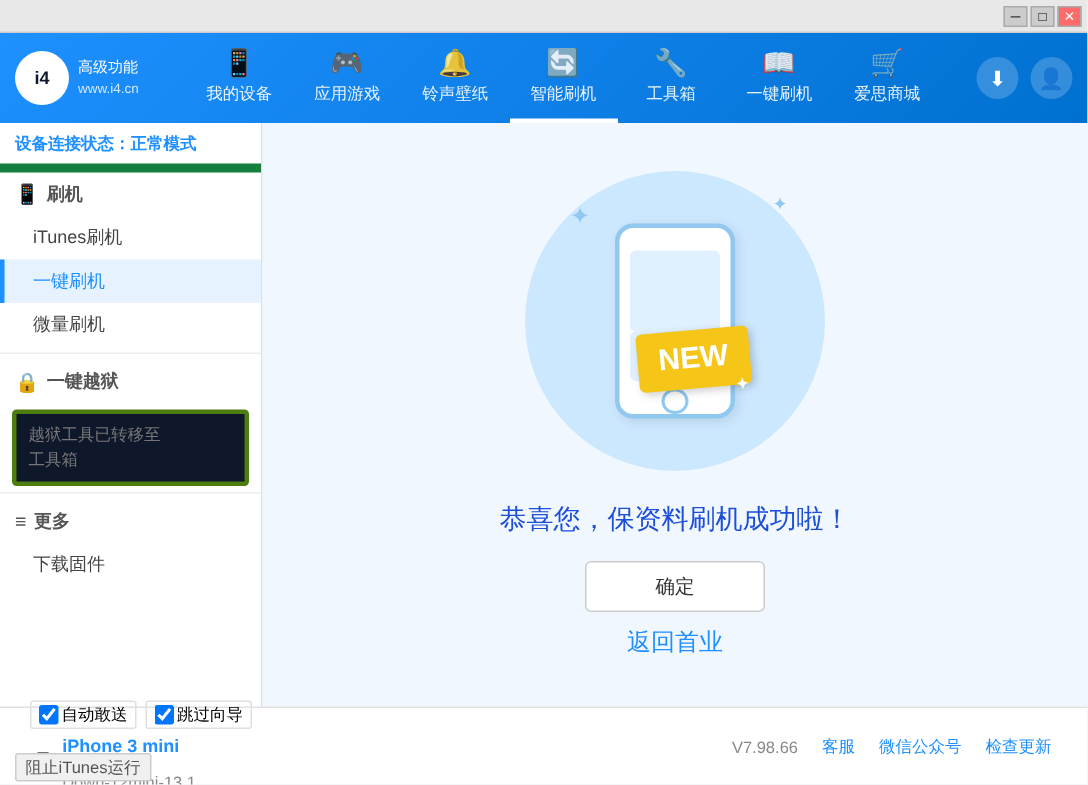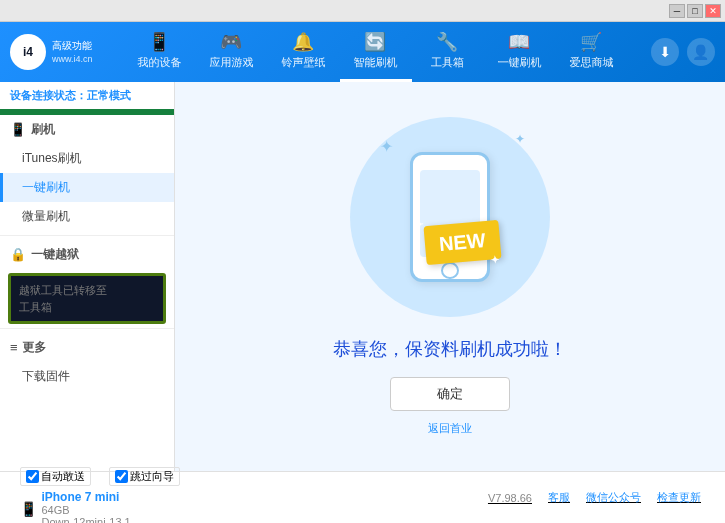--- a/index.html
+++ b/index.html
@@ -246,21 +246,21 @@
       border: 1px solid #ccc;
       border-radius: 4px;
       font-size: 13px;
       color: #333;
       cursor: pointer;
       display: flex; align-items: center; justify-content: center;
       margin-bottom: 10px;
     }
 
     .go-back-link {
-      font-size: 11px;
+      font-size: 16px;
       color: #1e90ff;
       cursor: pointer;
       text-decoration: none;
     }
 
     .device-info {
       display: flex;
       flex-direction: column;
       font-size: 11px;
     }
@@ -286,21 +286,21 @@
     .bottom-left-section {
       width: 200px;
       padding-left: 10px;
       display: flex;
       flex-direction: column;
     }
 
     .checkbox-row {
       display: flex;
       align-items: center;
-      gap: 18px;
+      gap: 6px;
       margin-bottom: 4px;
     }
 
     .cb-box {
       display: flex;
       align-items: center;
       gap: 2px;
       border: 1px solid #e0e0e0;
       padding: 1px 5px;
       border-radius: 2px;
@@ -309,26 +309,25 @@
 
     .device-row {
       display: flex;
       align-items: center;
       gap: 4px;
     }
 
     .bottom-right-section {
       flex: 1;
       display: flex;
-      align-items: center;
+      align-items: flex-end;
       justify-content: flex-end;
       padding-right: 12px;
       gap: 16px;
       font-size: 11px;
-      text-decoration: underline;
     }
 
     .footer-stop-btn {
       position: absolute;
       left: 10px;
       bottom: 2px;
       background: #f0f0f0;
       border: 1px solid #ccc;
       border-radius: 2px;
       padding: 1px 6px;
@@ -460,36 +459,37 @@
 
       <button class="confirm-btn">确定</button>
 
       <a class="go-back-link">返回首业</a>
     </div>
   </div>
 </div>
 
 <div class="bottom-wrapper" style="position:relative; padding-left:10px; padding-right:12px;">
 
+  <button class="footer-stop-btn">阻止iTunes运行</button>
 
   <div class="bottom-left-section" style="margin-top:0;">
     <div class="checkbox-row">
       <div class="cb-box">
         <input type="checkbox" checked="" style="">
         <span>自动敢送</span>
       </div>
       <div class="cb-box">
         <input type="checkbox" checked="" style="">
         <span>跳过向导</span>
       </div>
     </div>
     <div class="device-row">
       <span style="font-size:14px; color:#555;">📱</span>
       <div class="device-info">
-        <span class="device-name">iPhone 7 mini</span>
+        <span class="device-name">iPhone 3 mini</span>
         <span class="device-detail">64GB</span>
         <span class="device-detail">Down-12mini-13,1</span>
       </div>
     </div>
   </div>
 
   <div class="bottom-right-section">
     <span class="version-text">V7.98.66</span>
     <span class="link-text">客服</span>
     <span class="link-text">微信公众号</span>

